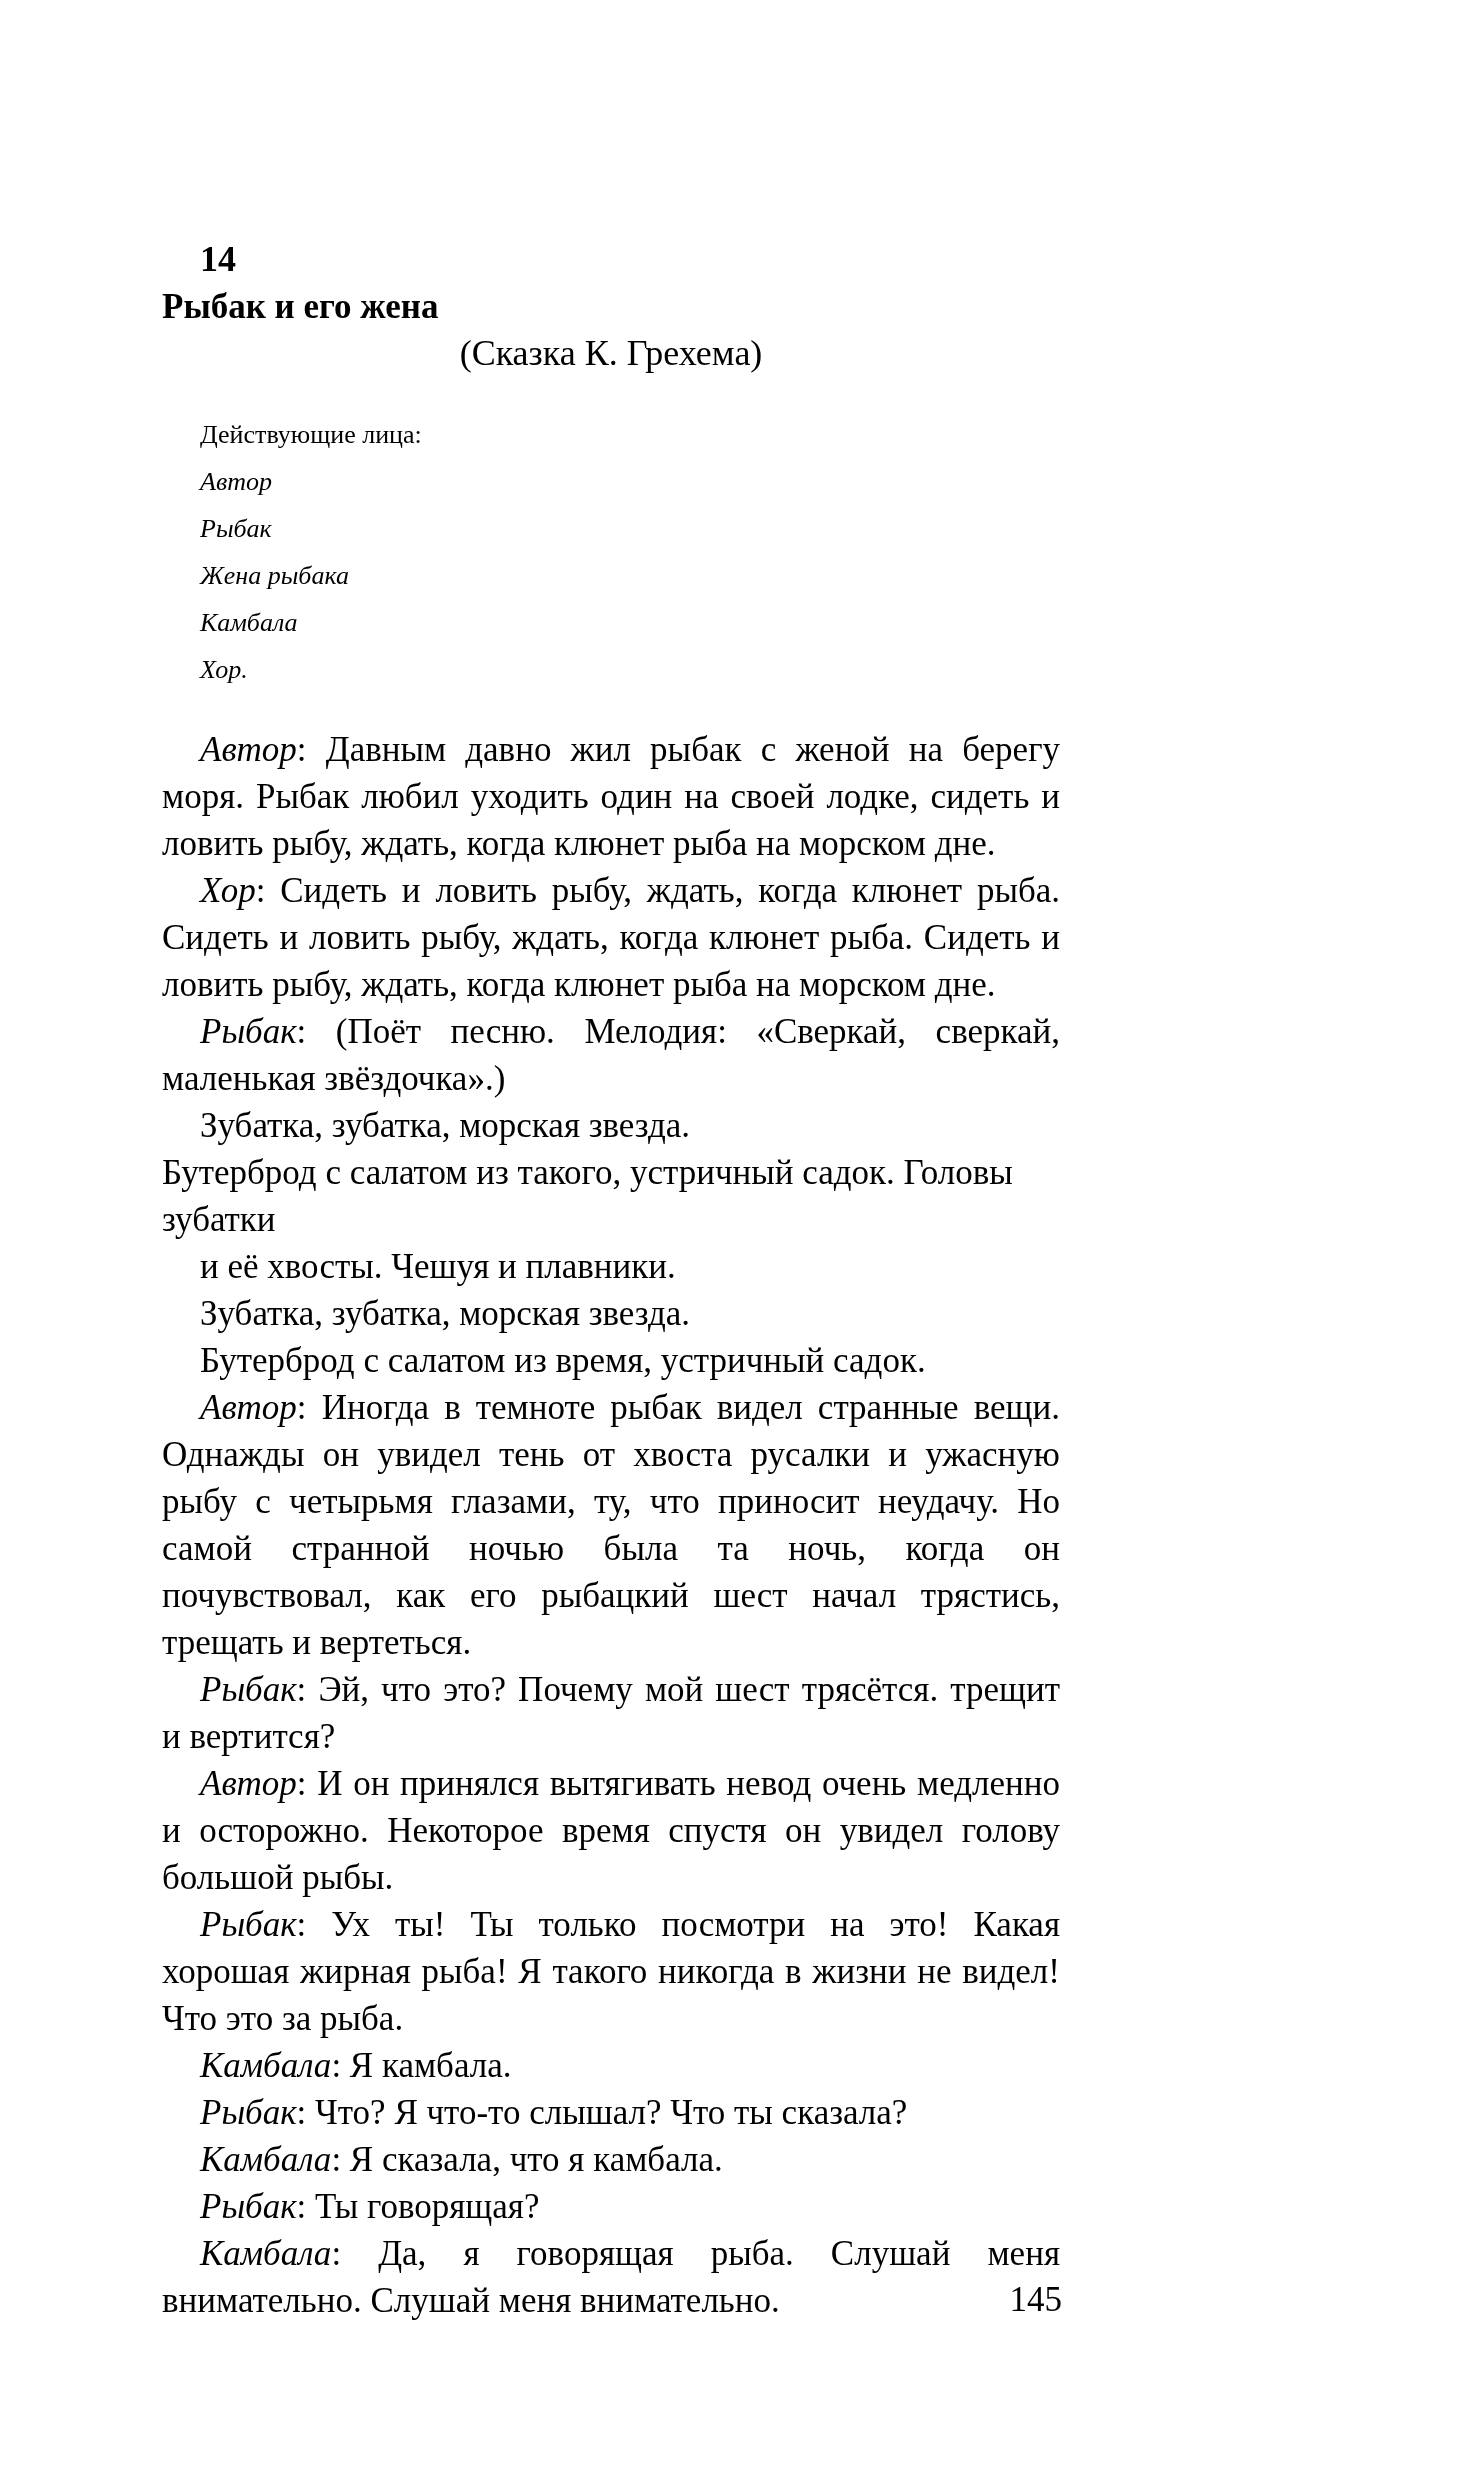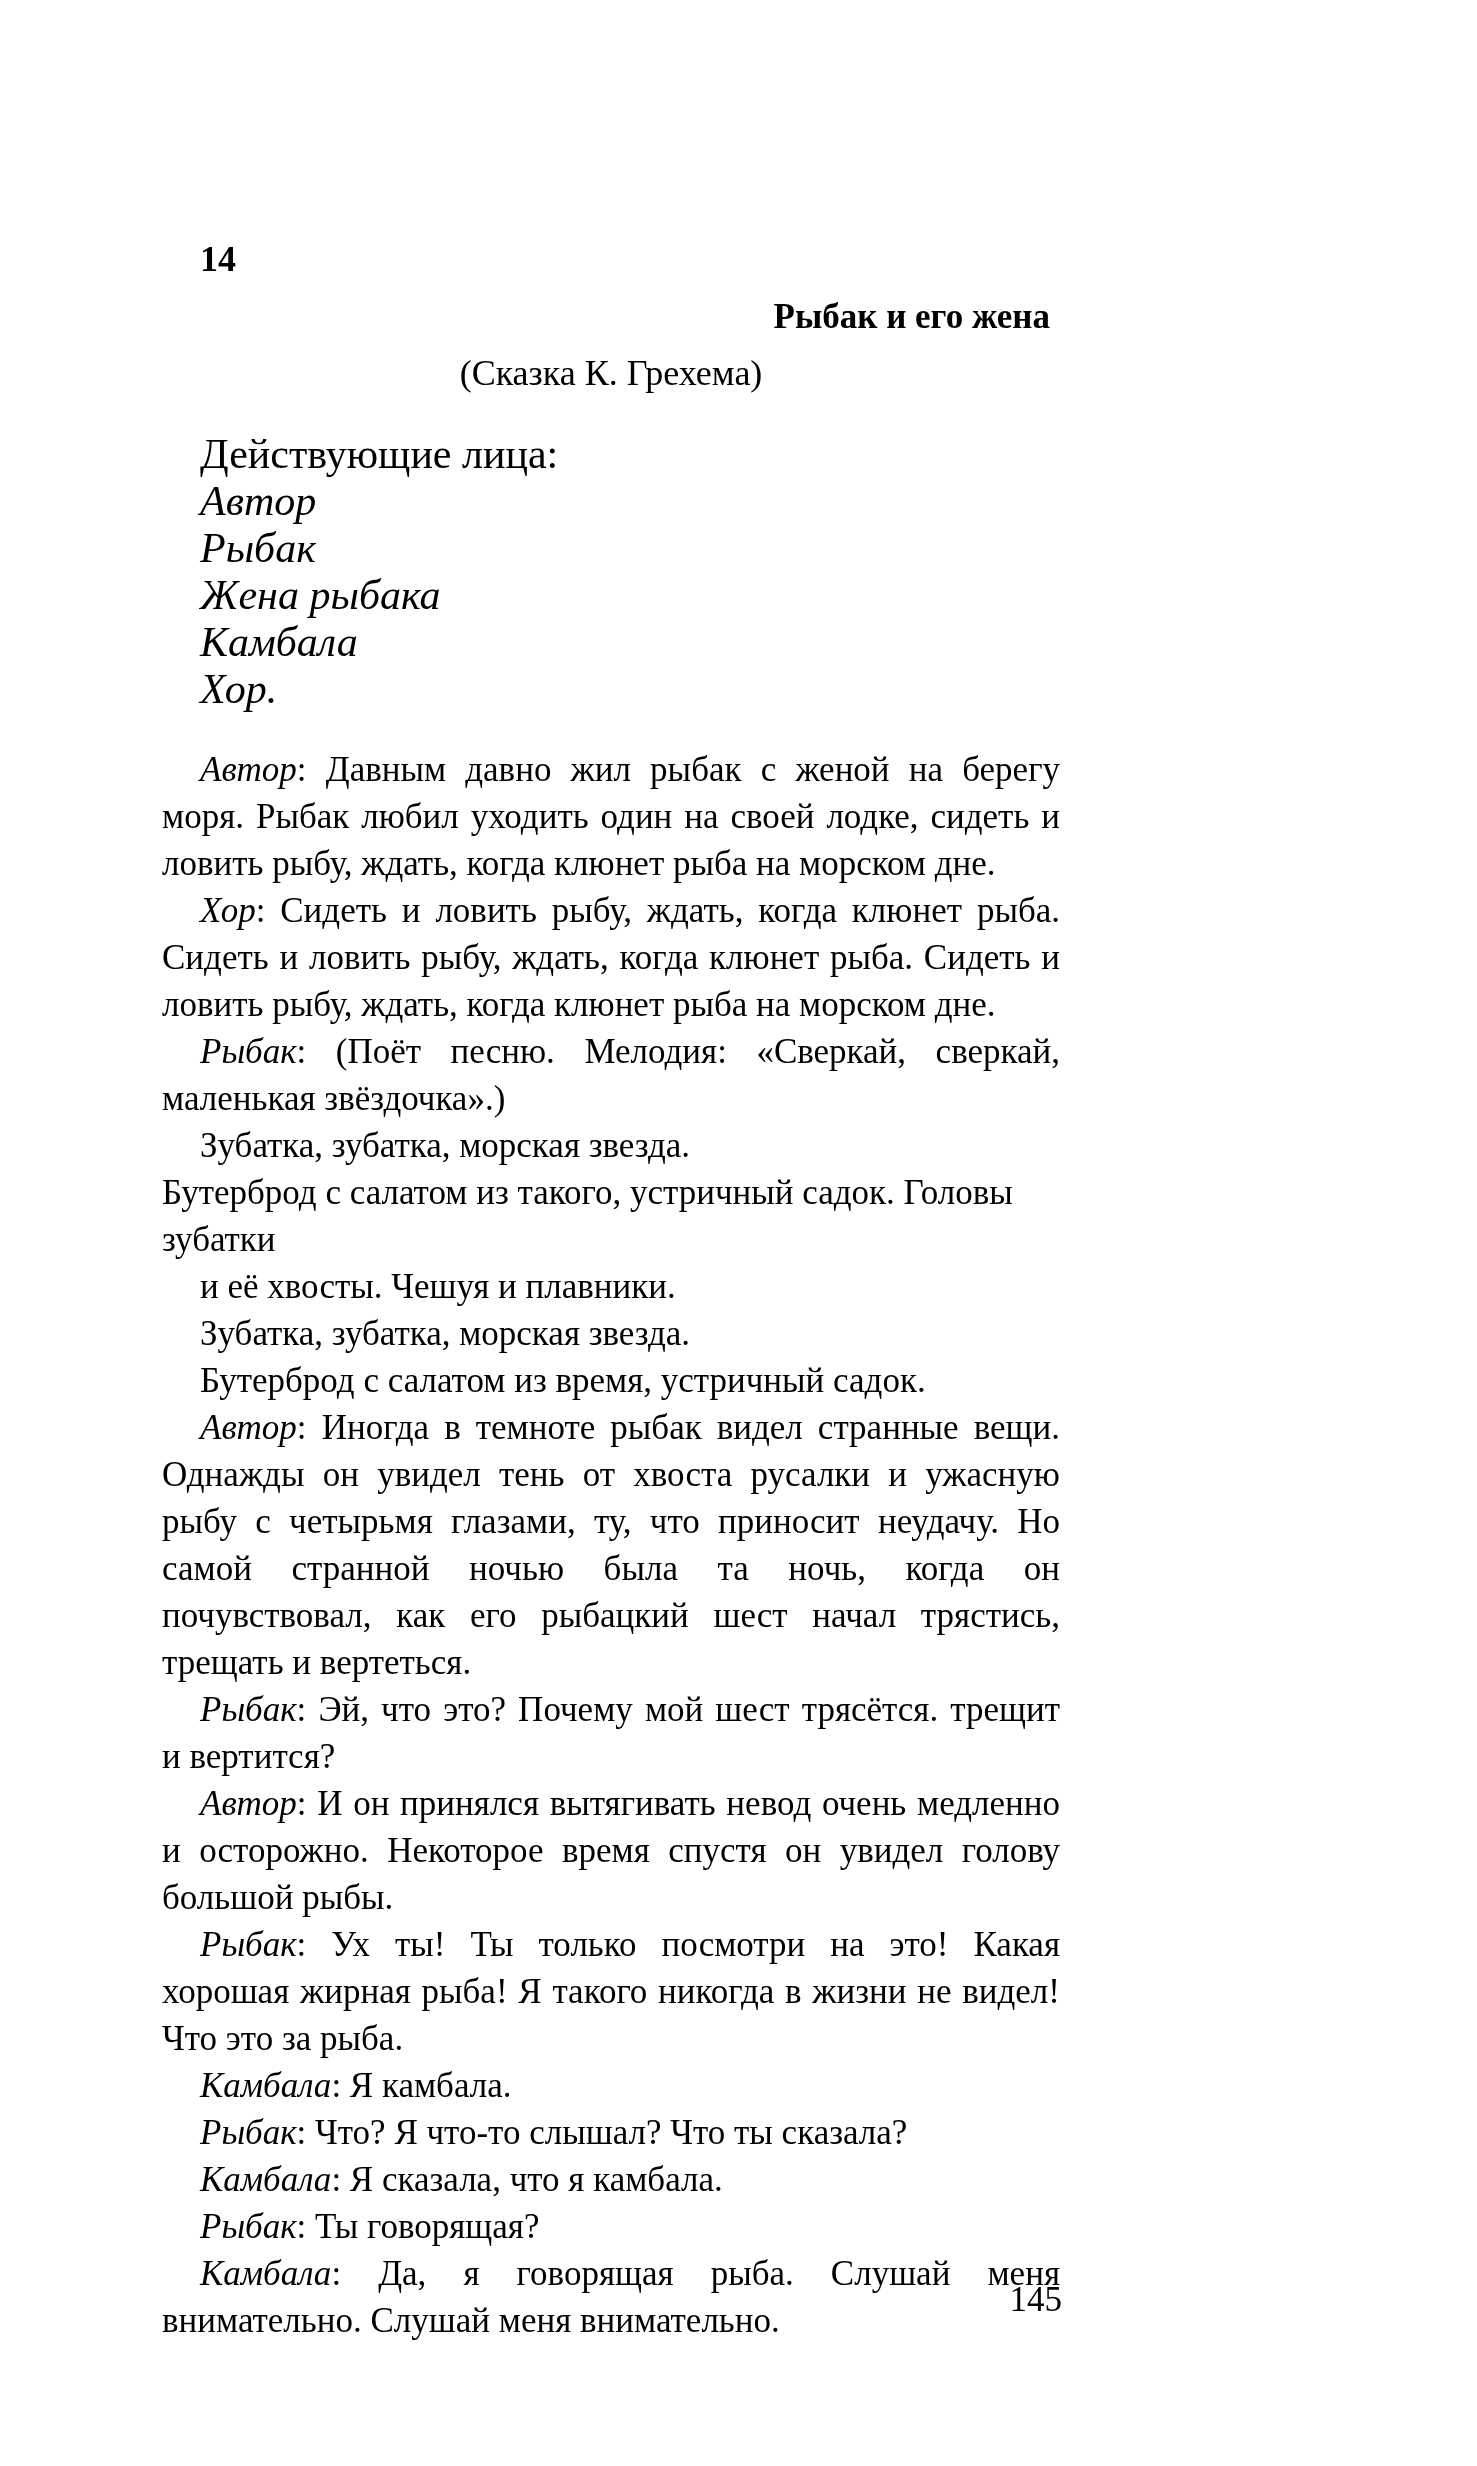--- a/index.html
+++ b/index.html
@@ -26,31 +26,31 @@
   .chapter-num {
     font-size: 36px;
     font-weight: bold;
     line-height: 47px;
     padding-left: 38px;
   }
   .title {
     font-size: 35px;
     font-weight: bold;
     line-height: 47px;
-    text-align: right;
-    margin: 10px;
+    text-align: left;
+    margin: 0;
   }
   .subtitle {
     font-size: 36px;
     line-height: 47px;
     text-align: center;
   }
   .cast {
     margin-top: 34px;
-    font-size: 42px;
+    font-size: 26px;
     line-height: 47px;
   }
   .cast-heading {
     padding-left: 38px;
   }
   .cast-role {
     padding-left: 38px;
     font-style: italic;
   }
   .dialogue {

